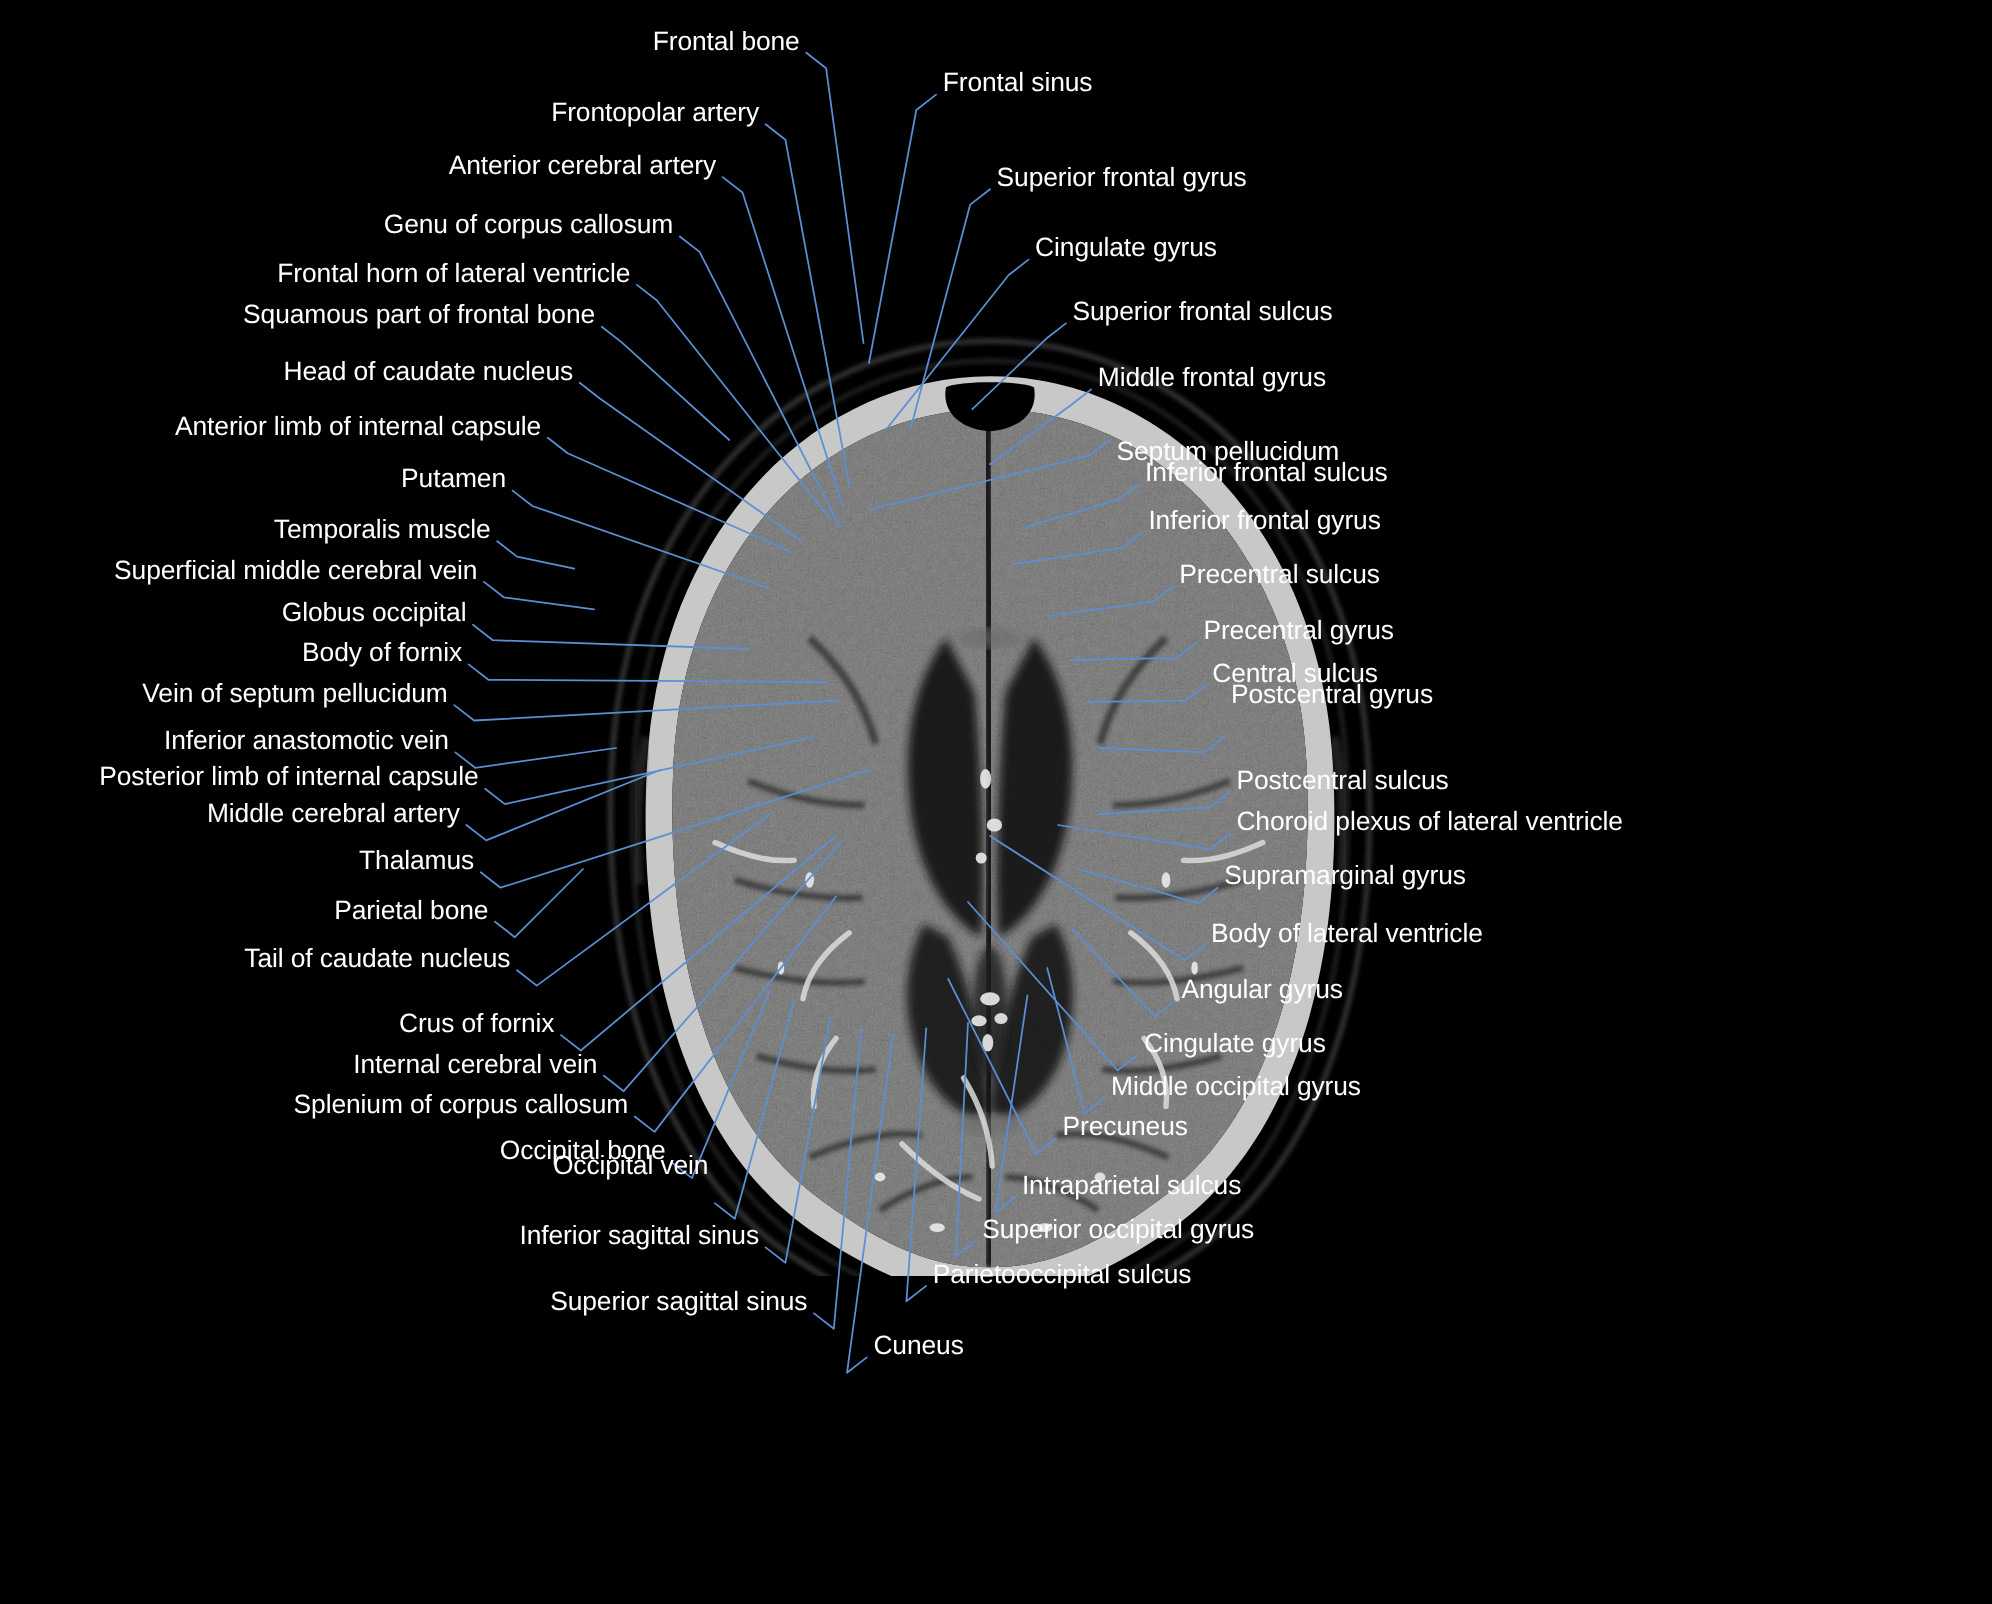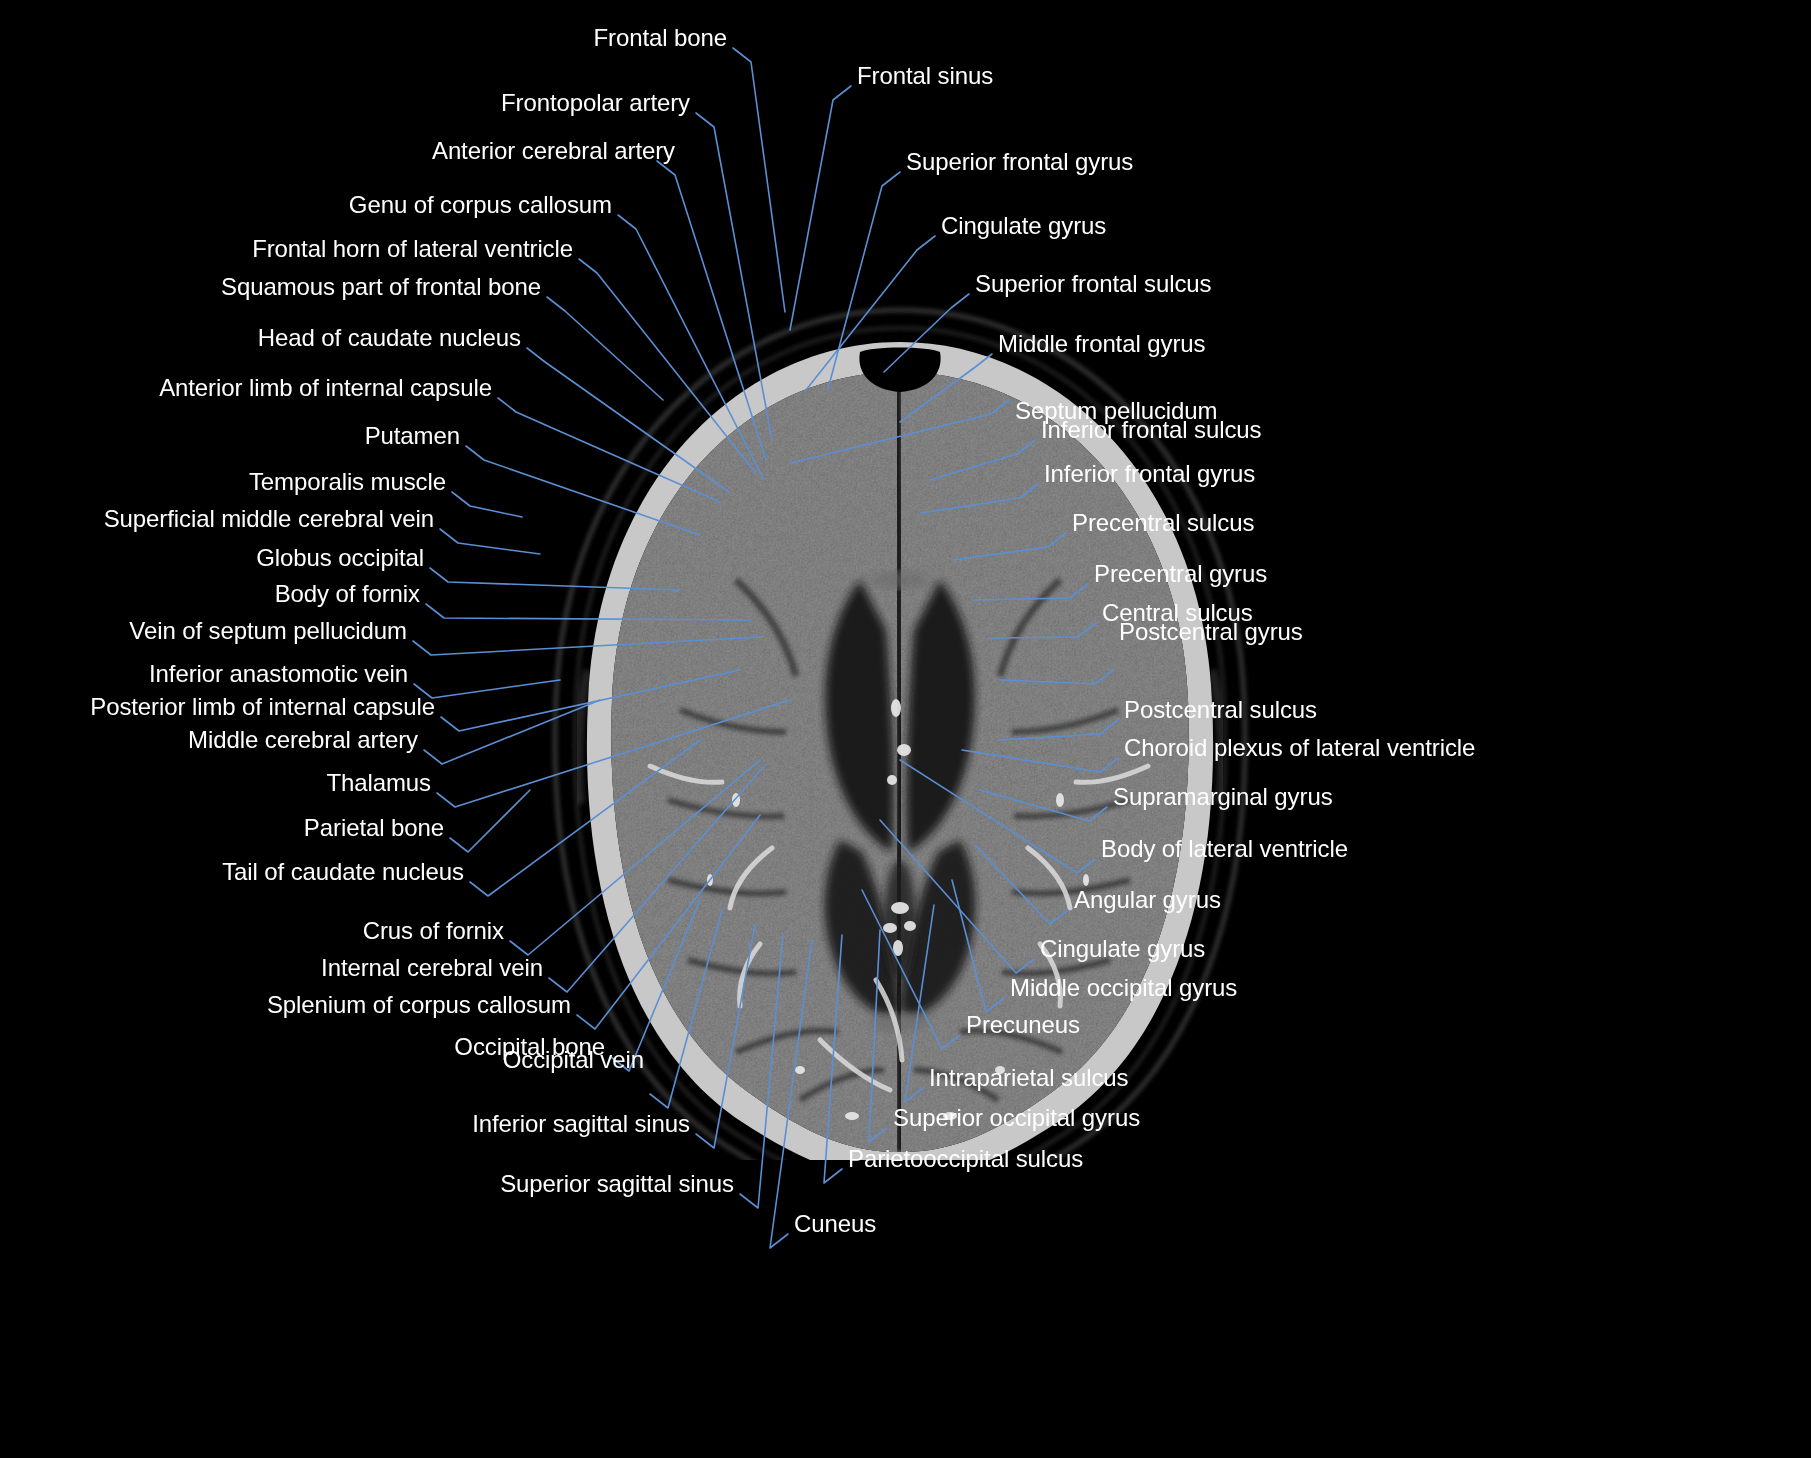--- a/index.html
+++ b/index.html
@@ -241,21 +241,21 @@
       <path d="M 696 1134 L 714 1148 L 755 925" stroke="#5b8fd4" stroke-width="1.6" fill="none" stroke-linejoin="round" stroke-linecap="round"></path>
       <path d="M 842 1169 L 824 1183 L 842 935" stroke="#5b8fd4" stroke-width="1.6" fill="none" stroke-linejoin="round" stroke-linecap="round"></path>
       <path d="M 740 1194 L 758 1208 L 783 935" stroke="#5b8fd4" stroke-width="1.6" fill="none" stroke-linejoin="round" stroke-linecap="round"></path>
       <path d="M 788 1234 L 770 1248 L 812 940" stroke="#5b8fd4" stroke-width="1.6" fill="none" stroke-linejoin="round" stroke-linecap="round"></path>
     </svg>
 
   <div id="label-layer">
       <div class="lbl r" style="left: 727px; top: 38px;">Frontal bone</div>
       <div class="lbl l" style="left: 857px; top: 76px;">Frontal sinus</div>
       <div class="lbl r" style="left: 690px; top: 103px;">Frontopolar artery</div>
-      <div class="lbl r" style="left: 675px; top: 151px;">Anterior cerebral artery</div>
+      <div class="lbl r" style="left: 651px; top: 151px;">Anterior cerebral artery</div>
       <div class="lbl l" style="left: 906px; top: 162px;">Superior frontal gyrus</div>
       <div class="lbl r" style="left: 612px; top: 205px;">Genu of corpus callosum</div>
       <div class="lbl l" style="left: 941px; top: 226px;">Cingulate gyrus</div>
       <div class="lbl r" style="left: 573px; top: 249px;">Frontal horn of lateral ventricle</div>
       <div class="lbl l" style="left: 975px; top: 284px;">Superior frontal sulcus</div>
       <div class="lbl r" style="left: 541px; top: 287px;">Squamous part of frontal bone</div>
       <div class="lbl r" style="left: 521px; top: 338px;">Head of caudate nucleus</div>
       <div class="lbl l" style="left: 998px; top: 344px;">Middle frontal gyrus</div>
       <div class="lbl r" style="left: 492px; top: 388px;">Anterior limb of internal capsule</div>
       <div class="lbl l" style="left: 1015px; top: 411px;">Septum pellucidum</div>

